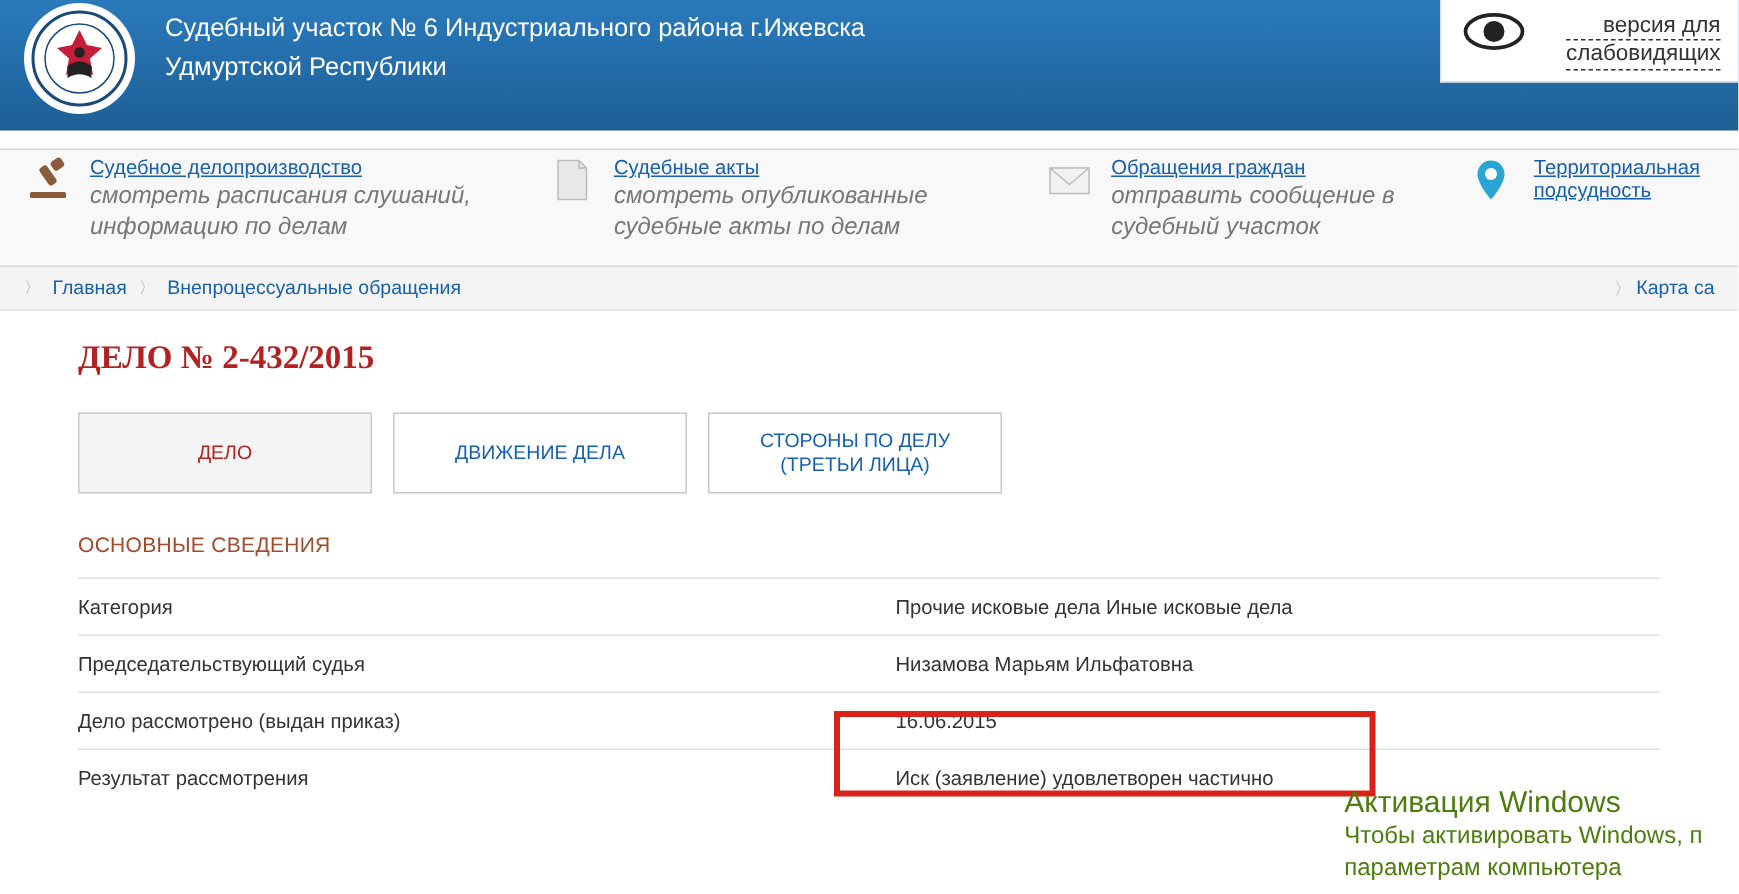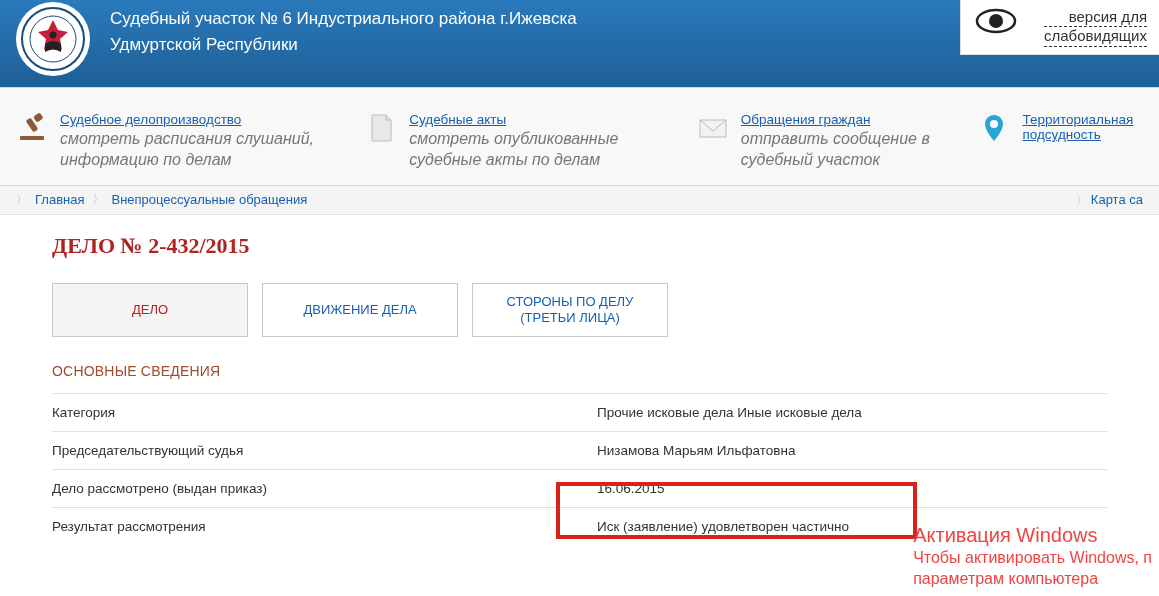--- a/index.html
+++ b/index.html
@@ -5,42 +5,42 @@
 * { margin: 0; padding: 0; box-sizing: border-box; }
 body { font-family: Arial, sans-serif; font-size: 13px; color: #333; background: #fff; width: 1159px; overflow: hidden; }
 .header { background: linear-gradient(to bottom, #2a7abc, #1e5f96); height: 87px; display: flex; align-items: flex-start; padding: 0 16px; position: relative; }
 .logo-wrap { width: 74px; height: 74px; background: #fff; border-radius: 50%; display: flex; align-items: center; justify-content: center; margin-top: 2px; margin-right: 20px; }
 .logo-inner { width: 64px; height: 64px; border: 2px solid #1a4a7a; border-radius: 50%; background: #fff; display: flex; align-items: center; justify-content: center; position: relative; }
 .logo-inner svg { width: 50px; height: 50px; }
 .header-title { color: #fff; font-size: 17px; line-height: 1.5; padding-top: 6px; }
 .accessibility { position: absolute; right: 0; top: 0; background: #fff; padding: 8px 12px 7px 14px; display: flex; align-items: flex-start; gap: 27px; border-left: 1px solid #ddd; border-bottom: 1px solid #ddd; }
 .accessibility .eye { width: 42px; height: 26px; }
 .accessibility .txt { font-size: 15px; color: #333; text-align: right; line-height: 1.15; border-bottom: 1px dashed #333; padding-bottom: 1px; }
-.navbar { background: #f8f8f8; border-top: 1px solid #d8d8d8; border-bottom: 1px solid #d8d8d8; padding: 24px 16px 14px; display: flex; gap: 20px; }
+.navbar { background: #f8f8f8; border-top: 1px solid #d8d8d8; border-bottom: 1px solid #d8d8d8; padding: 4px 16px 14px; display: flex; gap: 20px; margin-top: 12px; }
 .nav-item { display: flex; align-items: flex-start; gap: 12px; }
 .nav-icon { width: 32px; height: 32px; flex-shrink: 0; display:flex; align-items:center; justify-content:center; }
 .nav-text .nav-link { color: #1760b0; text-decoration: underline; font-size: 13.5px; display: block; margin-bottom: 2px; }
 .nav-text .nav-desc { color: #777; font-size: 16px; line-height: 1.3; font-style: italic; }
 .breadcrumbs { background: #f4f4f4; border-bottom: 1px solid #e2e2e2; padding: 6px 16px; display: flex; align-items: center; justify-content: space-between; font-size: 13px; }
 .breadcrumbs .left { display: flex; align-items: center; gap: 8px; }
 .bc-arrow { color: #aaa; font-size: 11px; }
 .bc-link { color: #1760b0; }
 .content { padding: 18px 52px 30px; }
 .case-title { font-family: Georgia, 'Times New Roman', serif; color: #b22222; font-size: 22px; margin-bottom: 24px; }
 .tabs { display: flex; gap: 14px; margin-bottom: 26px; }
 .tab { border: 1px solid #c8c8c8; background: #fff; padding: 10px 8px; width: 196px; text-align: center; font-size: 13px; color: #1760b0; cursor: pointer; line-height: 1.25; display:flex; align-items:center; justify-content:center; min-height: 40px; }
 .tab.active { color: #b22222; background: #f4f4f4; }
 .section-title { color: #a04c2e; font-size: 14px; margin-bottom: 14px; letter-spacing: 0.2px; margin-top: 16px; }
 .info-table { width: 100%; border-collapse: collapse; }
 .info-table tr { border-top: 1px solid #e0e0e0; }
 .info-table td { padding: 11px 6px 11px 0; font-size: 13.5px; vertical-align: top; }
 .info-table td:first-child { width: 545px; color: #333; }
 .info-table td:last-child { color: #333; }
 .highlight-box { position: absolute; border: 4px solid #d9221a; pointer-events: none; }
-.watermark { position: absolute; right: 7px; bottom: 6px; color: #ef4444; font-size: 16px; text-align: left; line-height: 1.3; }
+.watermark { position: absolute; right: 24px; bottom: 6px; color: #4d7c0f; font-size: 16px; text-align: left; line-height: 1.3; }
 .watermark .wm1 { font-size: 20px; }
 </style>
 </head>
 <body>
 
 <div class="header">
   <div class="logo-wrap">
     <div class="logo-inner">
       <svg viewBox="0 0 50 50">
         <circle cx="25" cy="25" r="23" fill="#fff" stroke="#1a4a7a" stroke-width="1"></circle>

